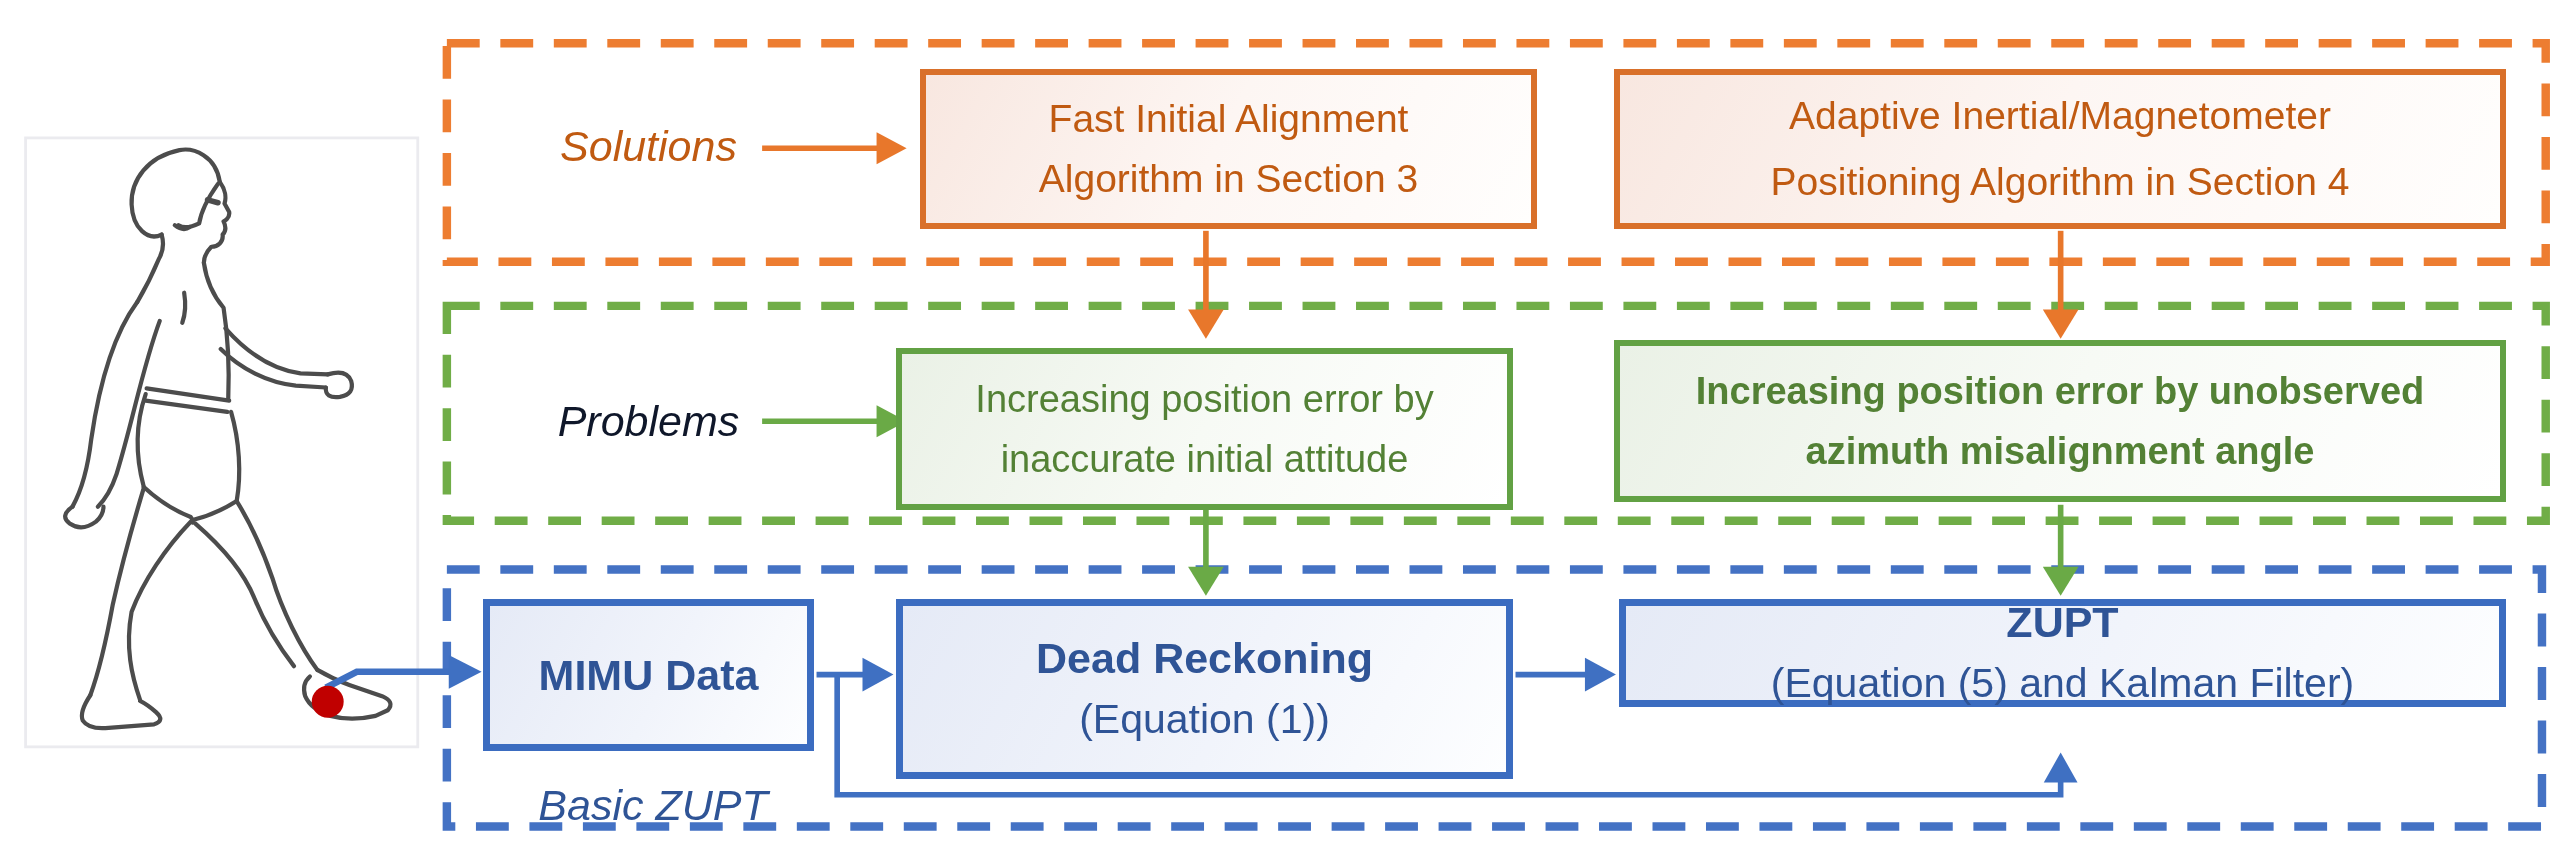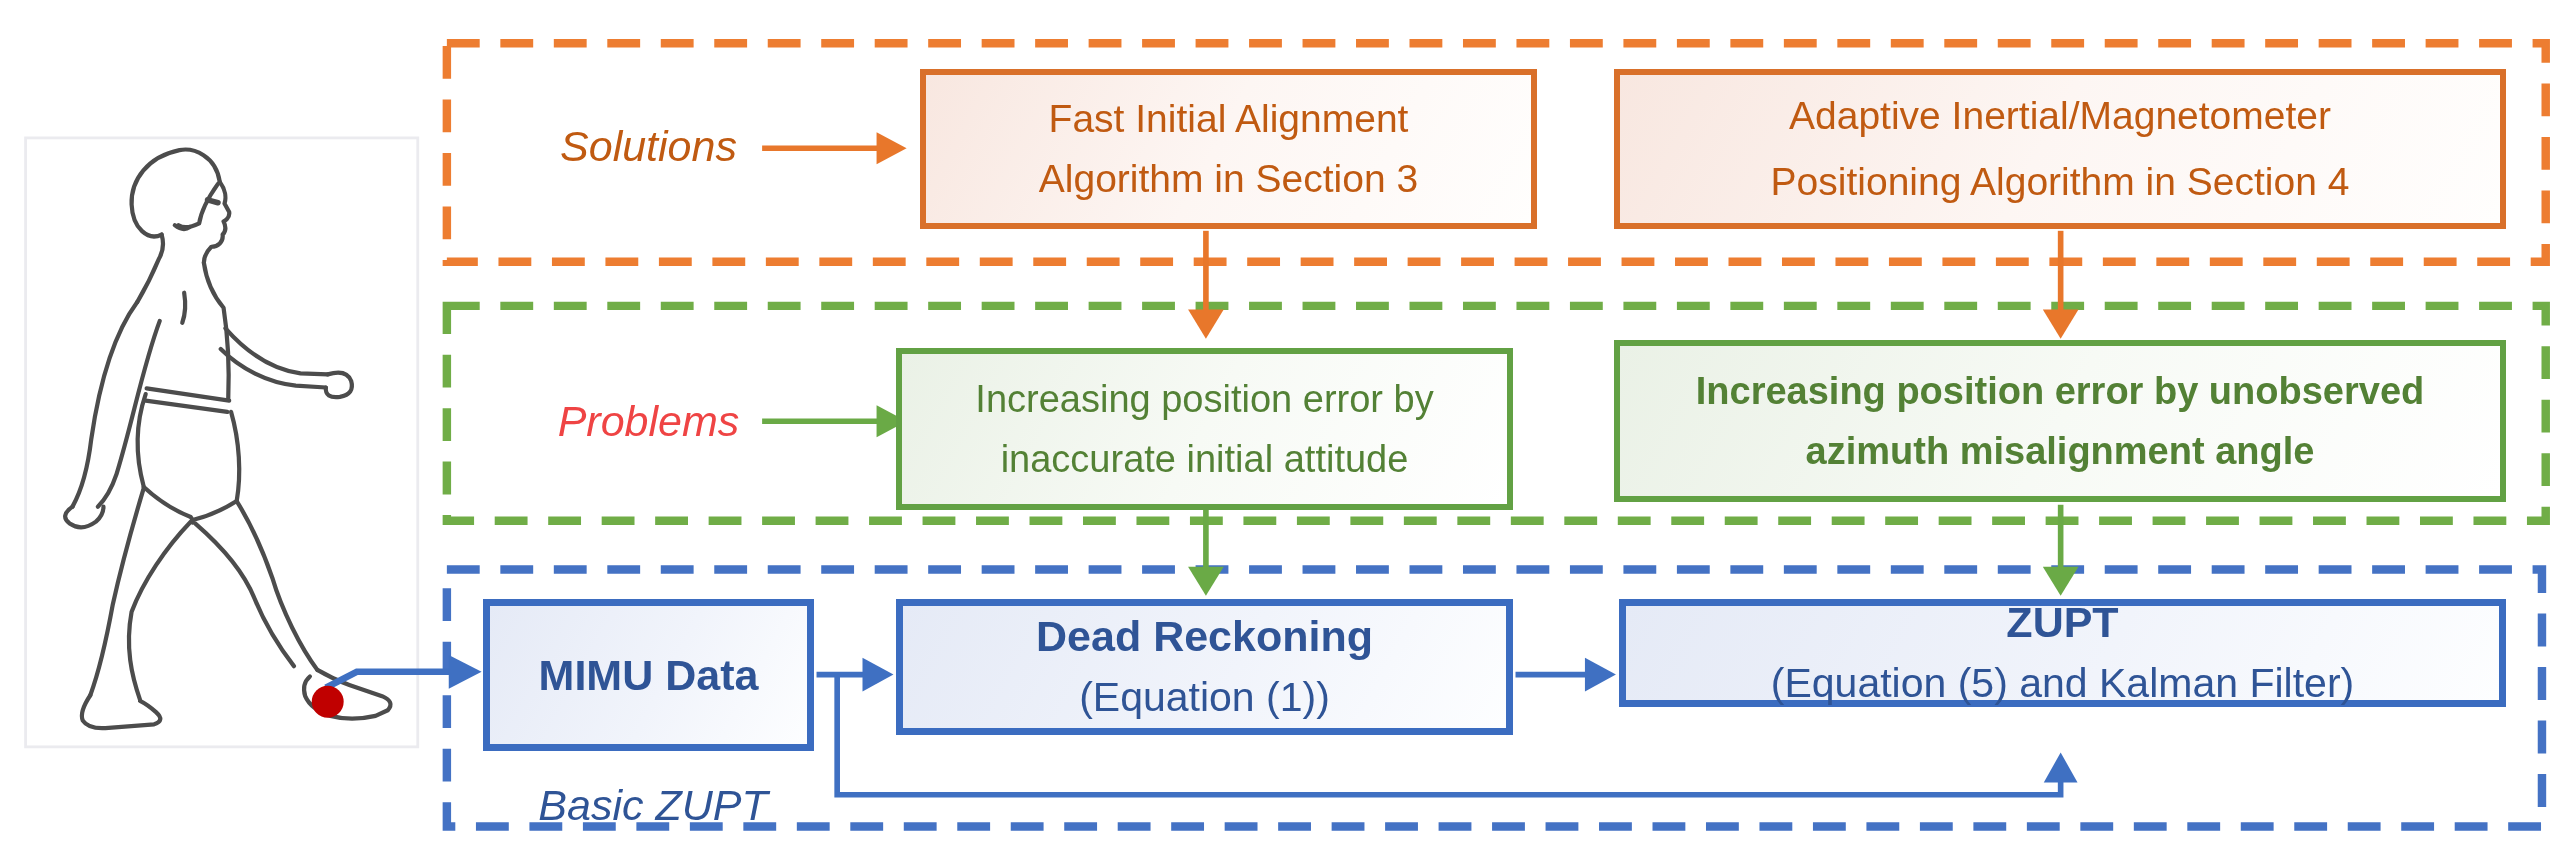--- a/index.html
+++ b/index.html
@@ -40,21 +40,21 @@
     font-size:41px;line-height:61px;
   }
   .box.blue .l1{font-weight:bold;font-size:43px;}
   .label{
     position:absolute;
     display:flex;align-items:center;justify-content:center;
     font-weight:normal;font-style:italic;
     font-size:43px;white-space:nowrap;
   }
   .label.orange{color:#c05a11;}
-  .label.green{color:#ef4444;}
+  .label.green{color:#0f172a;}
   .label.blue{color:#2f5496;}
 </style>
 </head>
 <body>
 
 <div id="canvas">
 
   <svg id="diagram-svg" viewBox="0 0 2745 923" xmlns="http://www.w3.org/2000/svg">
 
     <rect x="27" y="147" width="418" height="649" fill="none" stroke="#ebebef" stroke-width="3"></rect>
@@ -175,21 +175,21 @@
     <div class="l2">inaccurate initial attitude</div>
   </div>
   <div class="box green" style="left:1614px;top:340px;width:892px;height:162px;font-weight:bold;">
     <div class="l1">Increasing position error by unobserved</div>
     <div class="l2">azimuth misalignment angle</div>
   </div>
 
   <div class="box blue" style="left:483px;top:599px;width:331px;height:152px;">
     <div class="l1">MIMU Data</div>
   </div>
-  <div class="box blue" style="left:896px;top:599px;width:617px;height:136px;">
+  <div class="box blue" style="left:896px;top:599px;width:617px;height:180px;">
     <div class="l1">Dead Reckoning</div>
     <div class="l2">(Equation (1))</div>
   </div>
   <div class="box blue" style="left:1619px;top:599px;width:887px;height:108px;">
     <div class="l1">ZUPT</div>
     <div class="l2">(Equation (5) and Kalman Filter)</div>
   </div>
 
 </div>
 

